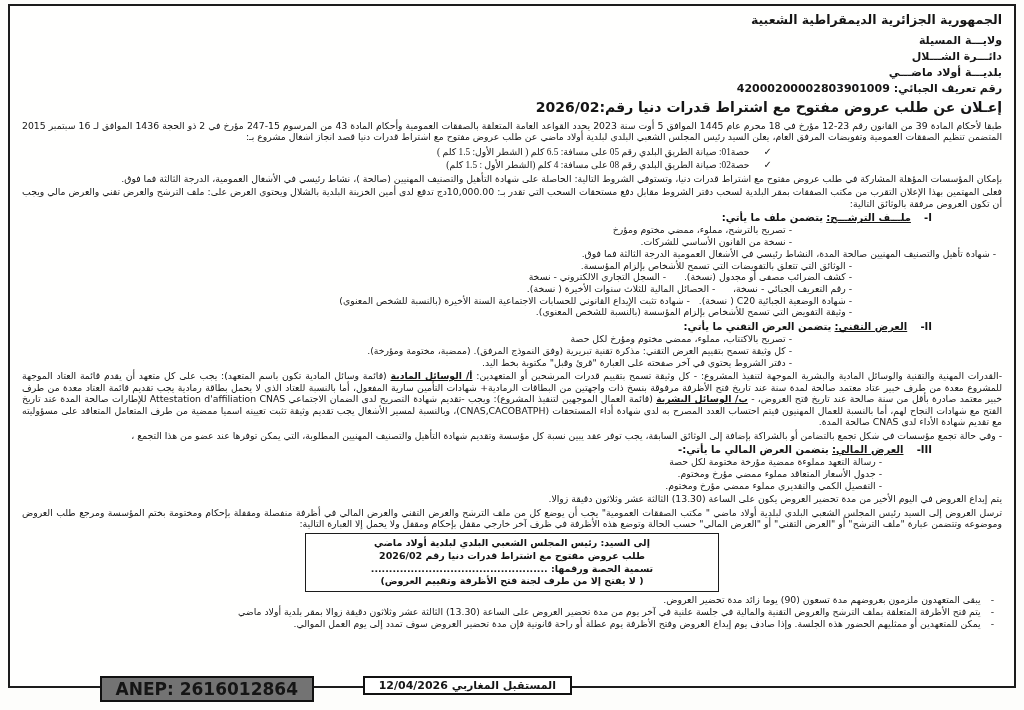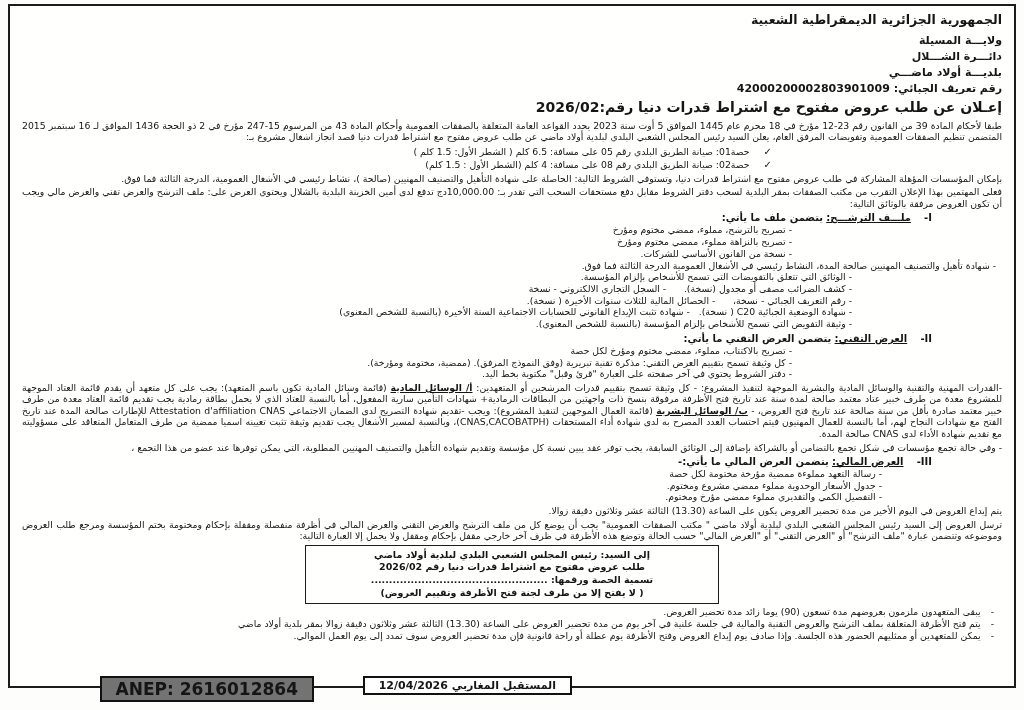--- a/index.html
+++ b/index.html
@@ -18,21 +18,21 @@
   }
   .b{font-weight:bold;}
   .u{text-decoration:underline;}
   .c{text-align:right;}
   .j{text-align:justify;}
   .r{text-align:right;}
   .republic{font-size:12.5px;margin:2px 0 6px 0;}
   .hdr{font-size:11px;font-weight:bold;line-height:1.45;text-align:right;margin-bottom:2px;}
   .title{font-size:14px;margin:2px 0 5px 0;}
   p{margin:2px 0;font-size:9.3px;line-height:1.24;}
-  .lot{font-size:9.3px;line-height:1.3;padding-right:230px;text-align:right;}
+  .lot{font-size:9.3px;line-height:1.3;padding-right:230px;text-align:right;font-family:Liberation Serif, serif;}
   .check{display:inline-block;margin-left:14px;font-size:10px;}
   .sec{font-size:10px;margin:3px 0 1px 0;padding-right:70px;text-align:right;}
   .sec .roman{margin-left:10px;}
   .item{font-size:9.3px;line-height:1.26;text-align:right;padding-right:6px;}
   .ind{padding-right:210px;}
   .mid{padding-right:150px;}
   .ind3{padding-right:120px;}
   .envelope{
     width:400px;margin:3px auto 2px auto;border:1.5px solid #1c1c1c;
     text-align:center;font-weight:bold;font-size:9.5px;line-height:1.35;
@@ -81,21 +81,20 @@
 
   <p class="j">بإمكان المؤسسات المؤهلة المشاركة في طلب عروض مفتوح مع اشتراط قدرات دنيا، وتستوفي الشروط التالية: الحاصلة على شهادة التأهيل والتصنيف المهنيين (صالحة )، نشاط رئيسي في الأشغال العمومية، الدرجة الثالثة فما فوق.</p>
   <p class="j">فعلى المهتمين بهذا الإعلان التقرب من مكتب الصفقات بمقر البلدية لسحب دفتر الشروط مقابل دفع مستحقات السحب التي تقدر بـ: 10,000.00دج تدفع لدى أمين الخزينة البلدية بالشلال ويحتوي العرض على: ملف الترشح والعرض تقني والعرض مالي ويجب أن تكون العروض مرفقة بالوثائق التالية:</p>
 
   <div class="sec">
     <span class="roman b">I-</span>
     <span class="b u">ملـــف الترشـــح:</span>
     <span class="b">يتضمن ملف ما يأتي:</span>
   </div>
   <div class="item ind">- تصريح بالترشح، مملوء، ممضي مختوم ومؤرخ</div>
-  <div class="item ind">- تصريح بالنزاهة مملوء، ممضي مختوم ومؤرخ</div>
   <div class="item ind">- نسخة من القانون الأساسي للشركات.</div>
   <div class="item">- شهادة تأهيل والتصنيف المهنيين صالحة المدة، النشاط رئيسي في الأشغال العمومية الدرجة الثالثة فما فوق.</div>
   <div class="item mid">- الوثائق التي تتعلق بالتفويضات التي تسمح للأشخاص بإلزام المؤسسة.</div>
   <div class="item mid">- كشف الضرائب مصفى أو مجدول (نسخة).&nbsp;&nbsp;&nbsp;&nbsp;&nbsp;&nbsp;- السجل التجاري الالكتروني - نسخة</div>
   <div class="item mid">- رقم التعريف الجبائي - نسخة،&nbsp;&nbsp;&nbsp;&nbsp;&nbsp;&nbsp;- الحصائل المالية للثلاث سنوات الأخيرة ( نسخة).</div>
   <div class="item mid">- شهادة الوضعية الجبائية C20 ( نسخة).&nbsp;&nbsp;&nbsp;- شهادة تثبت الإيداع القانوني للحسابات الاجتماعية السنة الأخيرة (بالنسبة للشخص المعنوي)</div>
   <div class="item mid">- وثيقة التفويض التي تسمح للأشخاص بإلزام المؤسسة (بالنسبة للشخص المعنوي).</div>
 
   <div class="sec">
     <span class="roman b">II-</span>
@@ -109,21 +108,21 @@
   <p class="j"><span>-القدرات المهنية والتقنية والوسائل المادية والبشرية الموجهة لتنفيذ المشروع: - كل وثيقة تسمح بتقييم قدرات المرشحين أو المتعهدين: </span><span class="b u">أ/ الوسائل المادية</span><span> (قائمة وسائل المادية تكون باسم المتعهد): يجب على كل متعهد أن يقدم قائمة العتاد الموجهة للمشروع معدة من طرف خبير عتاد معتمد صالحة لمدة سنة عند تاريخ فتح الأظرفة مرفوقة بنسخ ذات واجهتين من البطاقات الرمادية+ شهادات التأمين سارية المفعول، أما بالنسبة للعتاد الذي لا يحمل بطاقة رمادية يجب تقديم قائمة العتاد معدة من طرف خبير معتمد صادرة بأقل من سنة صالحة عند تاريخ فتح العروض، - </span><span class="b u">ب/ الوسائل البشرية</span><span> (قائمة العمال الموجهين لتنفيذ المشروع): ويجب -تقديم شهادة التصريح لدى الضمان الاجتماعي Attestation d'affiliation CNAS للإطارات صالحة المدة عند تاريخ الفتح مع شهادات النجاح لهم، أما بالنسبة للعمال المهنيون فيتم احتساب العدد المصرح به لدى شهادة أداء المستحقات (CNAS,CACOBATPH)، وبالنسبة لمسير الأشغال يجب تقديم وثيقة تثبت تعيينه اسميا ممضية من طرف المتعامل المتعاقد على مسؤوليته مع تقديم شهادة الأداء لدى CNAS صالحة المدة.</span></p>
 
   <p class="j">- وفي حالة تجمع مؤسسات في شكل تجمع بالتضامن أو بالشراكة بإضافة إلى الوثائق السابقة، يجب توفر عقد يبين نسبة كل مؤسسة وتقديم شهادة التأهيل والتصنيف المهنيين المطلوبة، التي يمكن توفرها عند عضو من هذا التجمع ،</p>
 
   <div class="sec">
     <span class="roman b">III-</span>
     <span class="b u">العرض المالي:</span>
     <span class="b">يتضمن العرض المالي ما يأتي:-</span>
   </div>
   <div class="item ind3">- رسالة التعهد مملوءة ممضية مؤرخة مختومة لكل حصة</div>
-  <div class="item ind3">- جدول الأسعار الوحدوية مملوء ممضي مشروع ومختوم.</div>
+  <div class="item ind3">- جدول الأسعار المتعاقد مملوء ممضي مؤرخ ومختوم.</div>
   <div class="item ind3">- التفصيل الكمي والتقديري مملوء ممضي مؤرخ ومختوم.</div>
 
   <p class="r">يتم إيداع العروض في اليوم الأخير من مدة تحضير العروض يكون على الساعة (13.30) الثالثة عشر وثلاثون دقيقة زوالا.</p>
   <p class="j">ترسل العروض إلى السيد رئيس المجلس الشعبي البلدي لبلدية أولاد ماضي " مكتب الصفقات العمومية" يجب أن يوضع كل من ملف الترشح والعرض التقني والعرض المالي في أظرفة منفصلة ومقفلة بإحكام ومختومة بختم المؤسسة ومرجع طلب العروض وموضوعه وتتضمن عبارة "ملف الترشح" أو "العرض التقني" أو "العرض المالي" حسب الحالة وتوضع هذه الأظرفة في ظرف آخر خارجي مقفل بإحكام ومقفل ولا يحمل إلا العبارة التالية:</p>
 
   <div class="envelope">
     <div>إلى السيد: رئيس المجلس الشعبي البلدي لبلدية أولاد ماضي</div>
     <div>طلب عروض مفتوح مع اشتراط قدرات دنيا رقم 2026/02</div>
     <div>تسمية الحصة ورقمها: .................................................</div>
     <div>( لا يفتح إلا من طرف لجنة فتح الأظرفة وتقييم العروض)</div>

